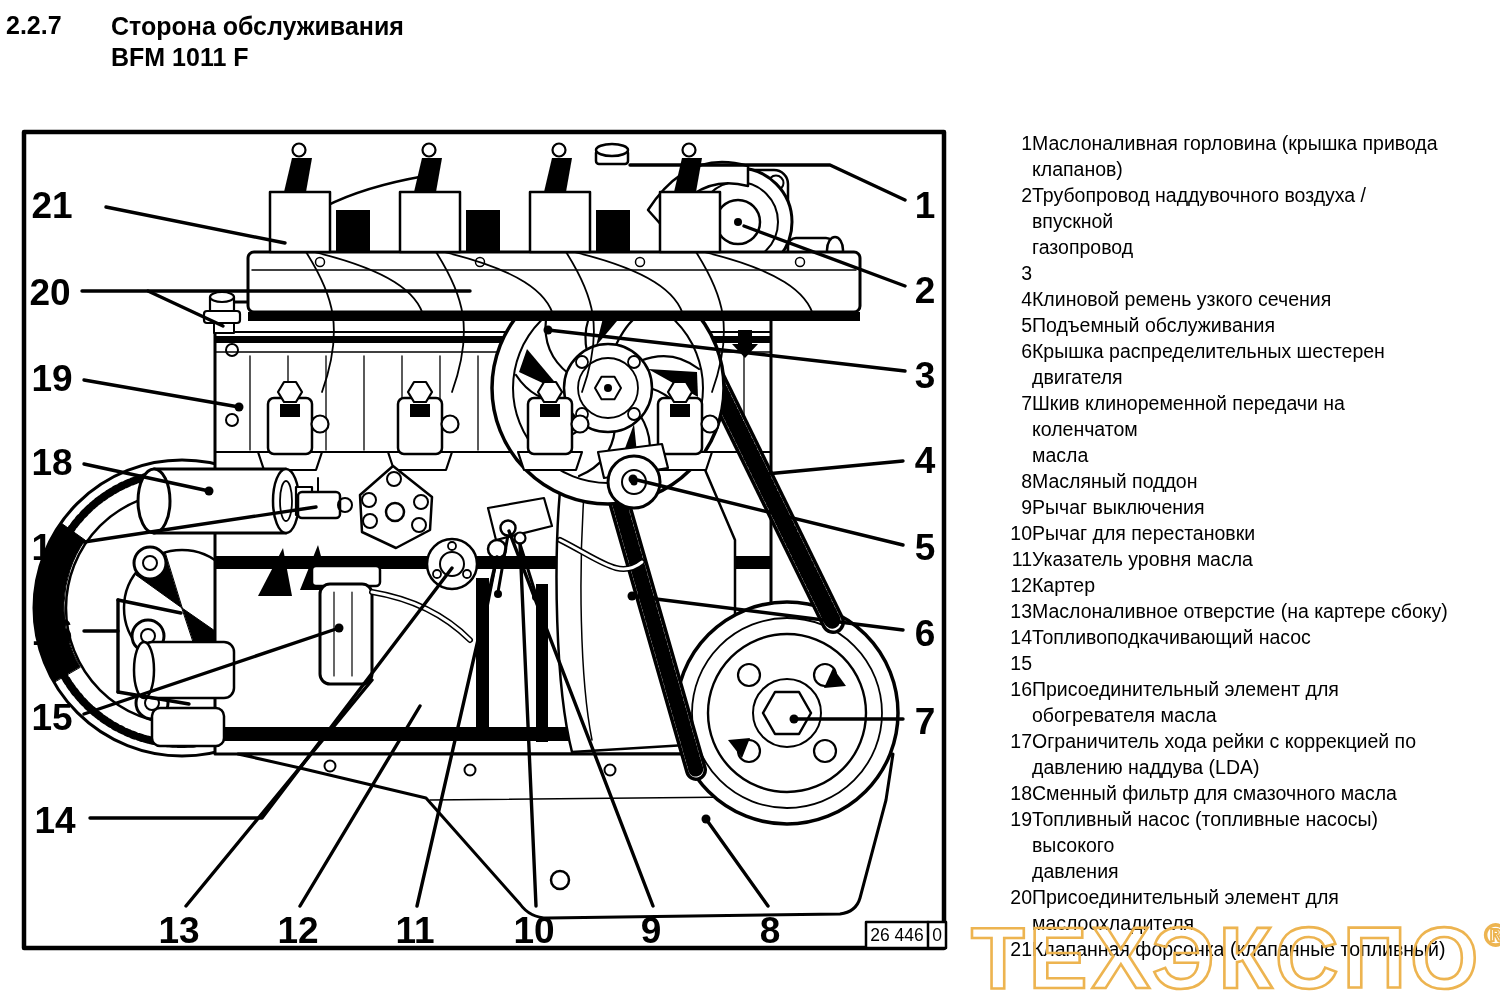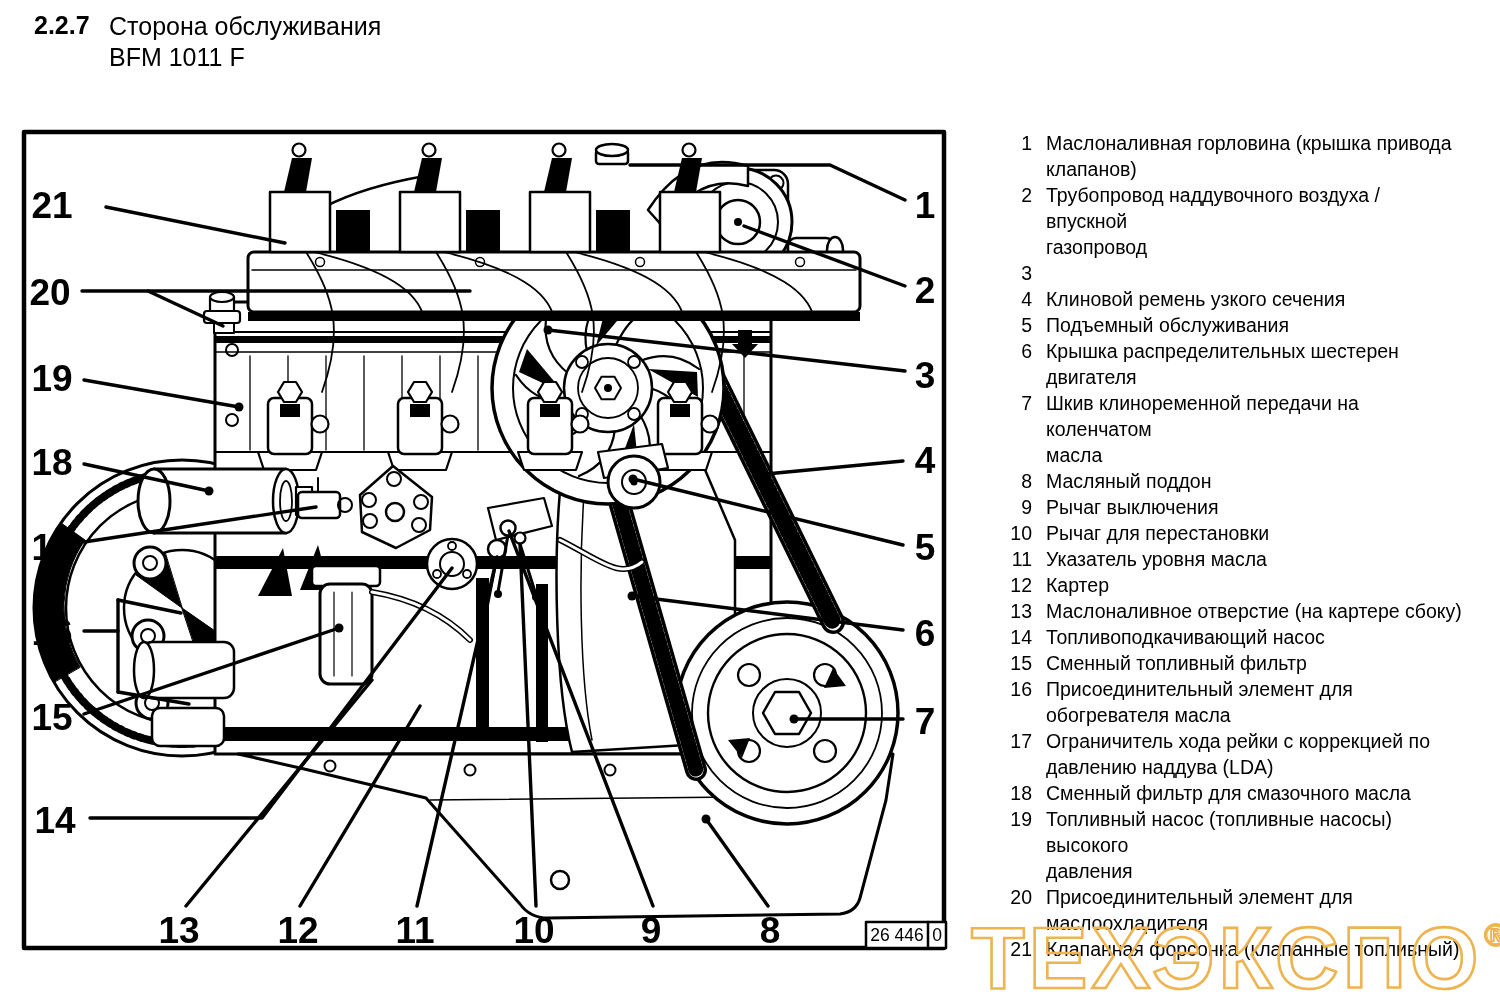--- a/index.html
+++ b/index.html
@@ -1,31 +1,31 @@
 <!DOCTYPE html>
 <html><head>
 <meta charset="utf-8">
 <style>
   html,body{margin:0;padding:0;background:#fff;}
   body{width:1500px;height:1002px;position:relative;overflow:hidden;
        font-family:"Liberation Sans",sans-serif;color:#000;}
 
   
-  .hdr{position:absolute;left:34px;top:11px;display:flex;}
+  .hdr{position:absolute;left:6px;top:11px;display:flex;}
   .hdr .sec{font-size:25px;font-weight:bold;width:75px;}
-  .hdr .ttl{font-size:25px;font-weight:normal;line-height:31px;white-space:pre-line;}
+  .hdr .ttl{font-size:25px;font-weight:bold;line-height:31px;white-space:pre-line;margin-left:30px;}
 
   
   #fig{position:absolute;left:0;top:0;}
 
   
   .legend{position:absolute;left:996px;top:130px;width:474px;}
   .lg-row{display:flex;align-items:flex-start;}
   .lg-num{width:36px;text-align:right;font-size:19.5px;line-height:26px;flex:none;}
-  .lg-text{margin-left:14px;font-size:19.5px;line-height:26px;white-space:pre-line;width:420px;}
+  .lg-text{font-size:19.5px;line-height:26px;white-space:pre-line;width:420px;}
 
   
   .wm{position:absolute;left:971px;top:914px;display:flex;align-items:flex-start;
       pointer-events:none;}
   .wm .wm-word{font-size:88px;font-weight:bold;line-height:1;letter-spacing:4px;
       color:transparent;-webkit-text-stroke:2.6px #EDB450;}
   .wm .wm-reg{font-size:31px;font-weight:bold;line-height:1;margin-left:2px;margin-top:6px;
       color:transparent;-webkit-text-stroke:1.8px #EDB450;}
 
   svg text.callout{font-family:"Liberation Sans",sans-serif;font-weight:bold;font-size:37px;}
@@ -459,21 +459,20 @@
     <div class="lg-row">
       <div class="lg-num">13</div>
       <div class="lg-text">Маслоналивное отверстие (на картере сбоку)</div>
     </div>
     <div class="lg-row">
       <div class="lg-num">14</div>
       <div class="lg-text">Топливоподкачивающий насос</div>
     </div>
     <div class="lg-row">
       <div class="lg-num">15</div>
-      <div class="lg-text">Сменный топливный фильтр</div>
     </div>
     <div class="lg-row">
       <div class="lg-num">16</div>
       <div class="lg-text">Присоединительный элемент для
 обогревателя масла</div>
     </div>
     <div class="lg-row">
       <div class="lg-num">17</div>
       <div class="lg-text">Ограничитель хода рейки с коррекцией по
 давлению наддува (LDA)</div>

